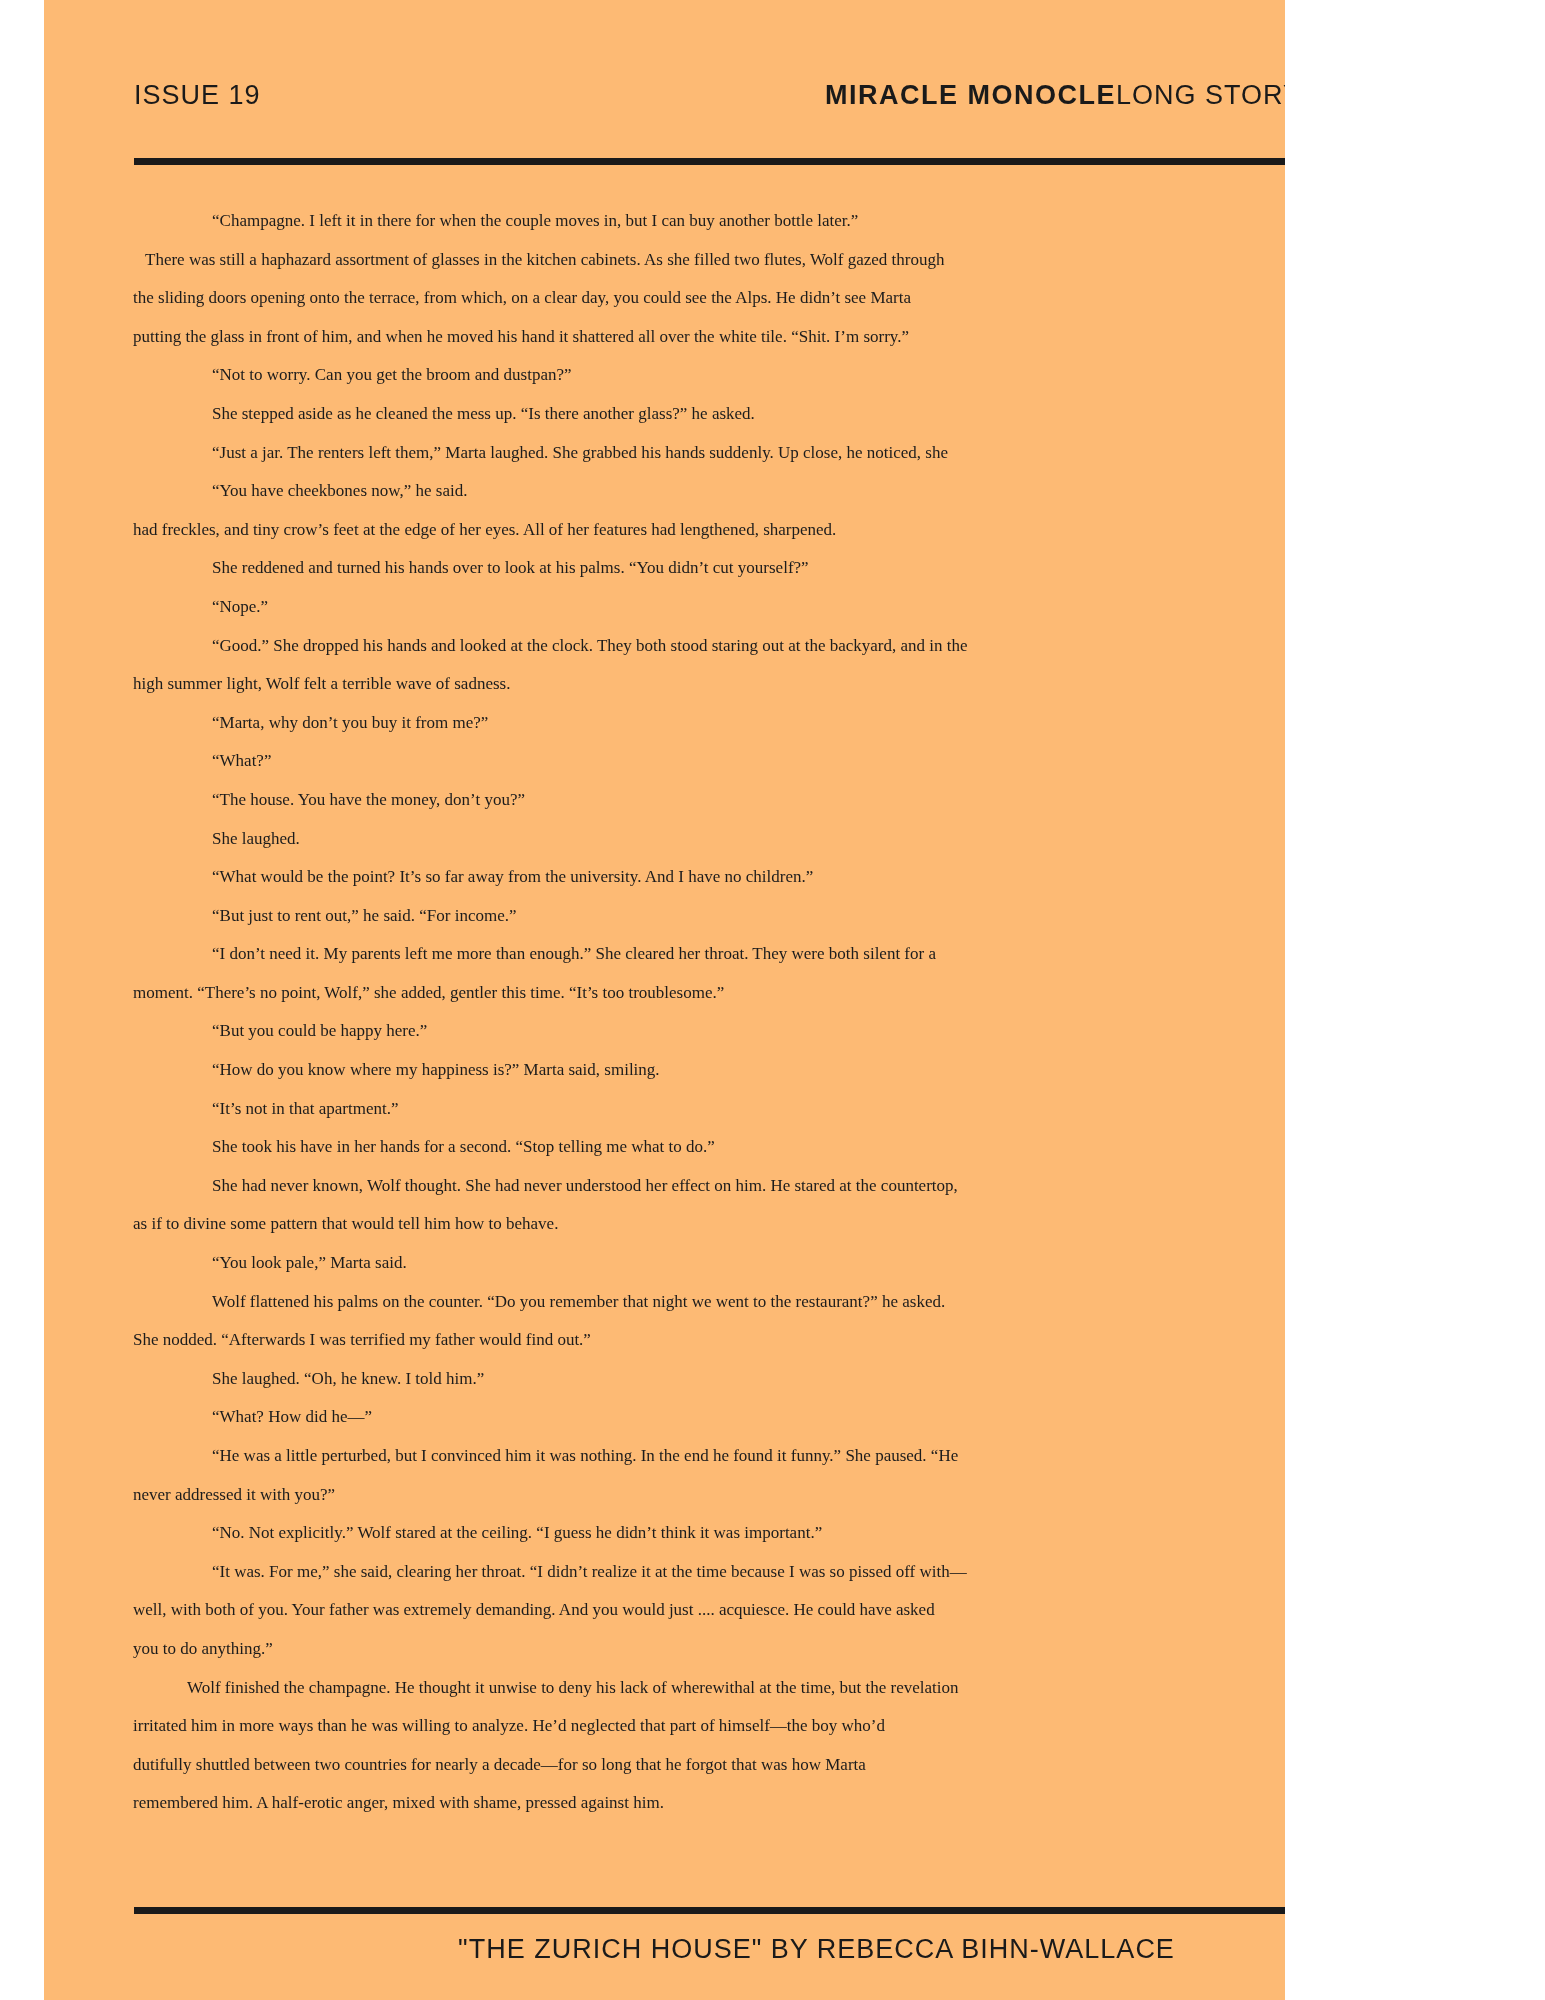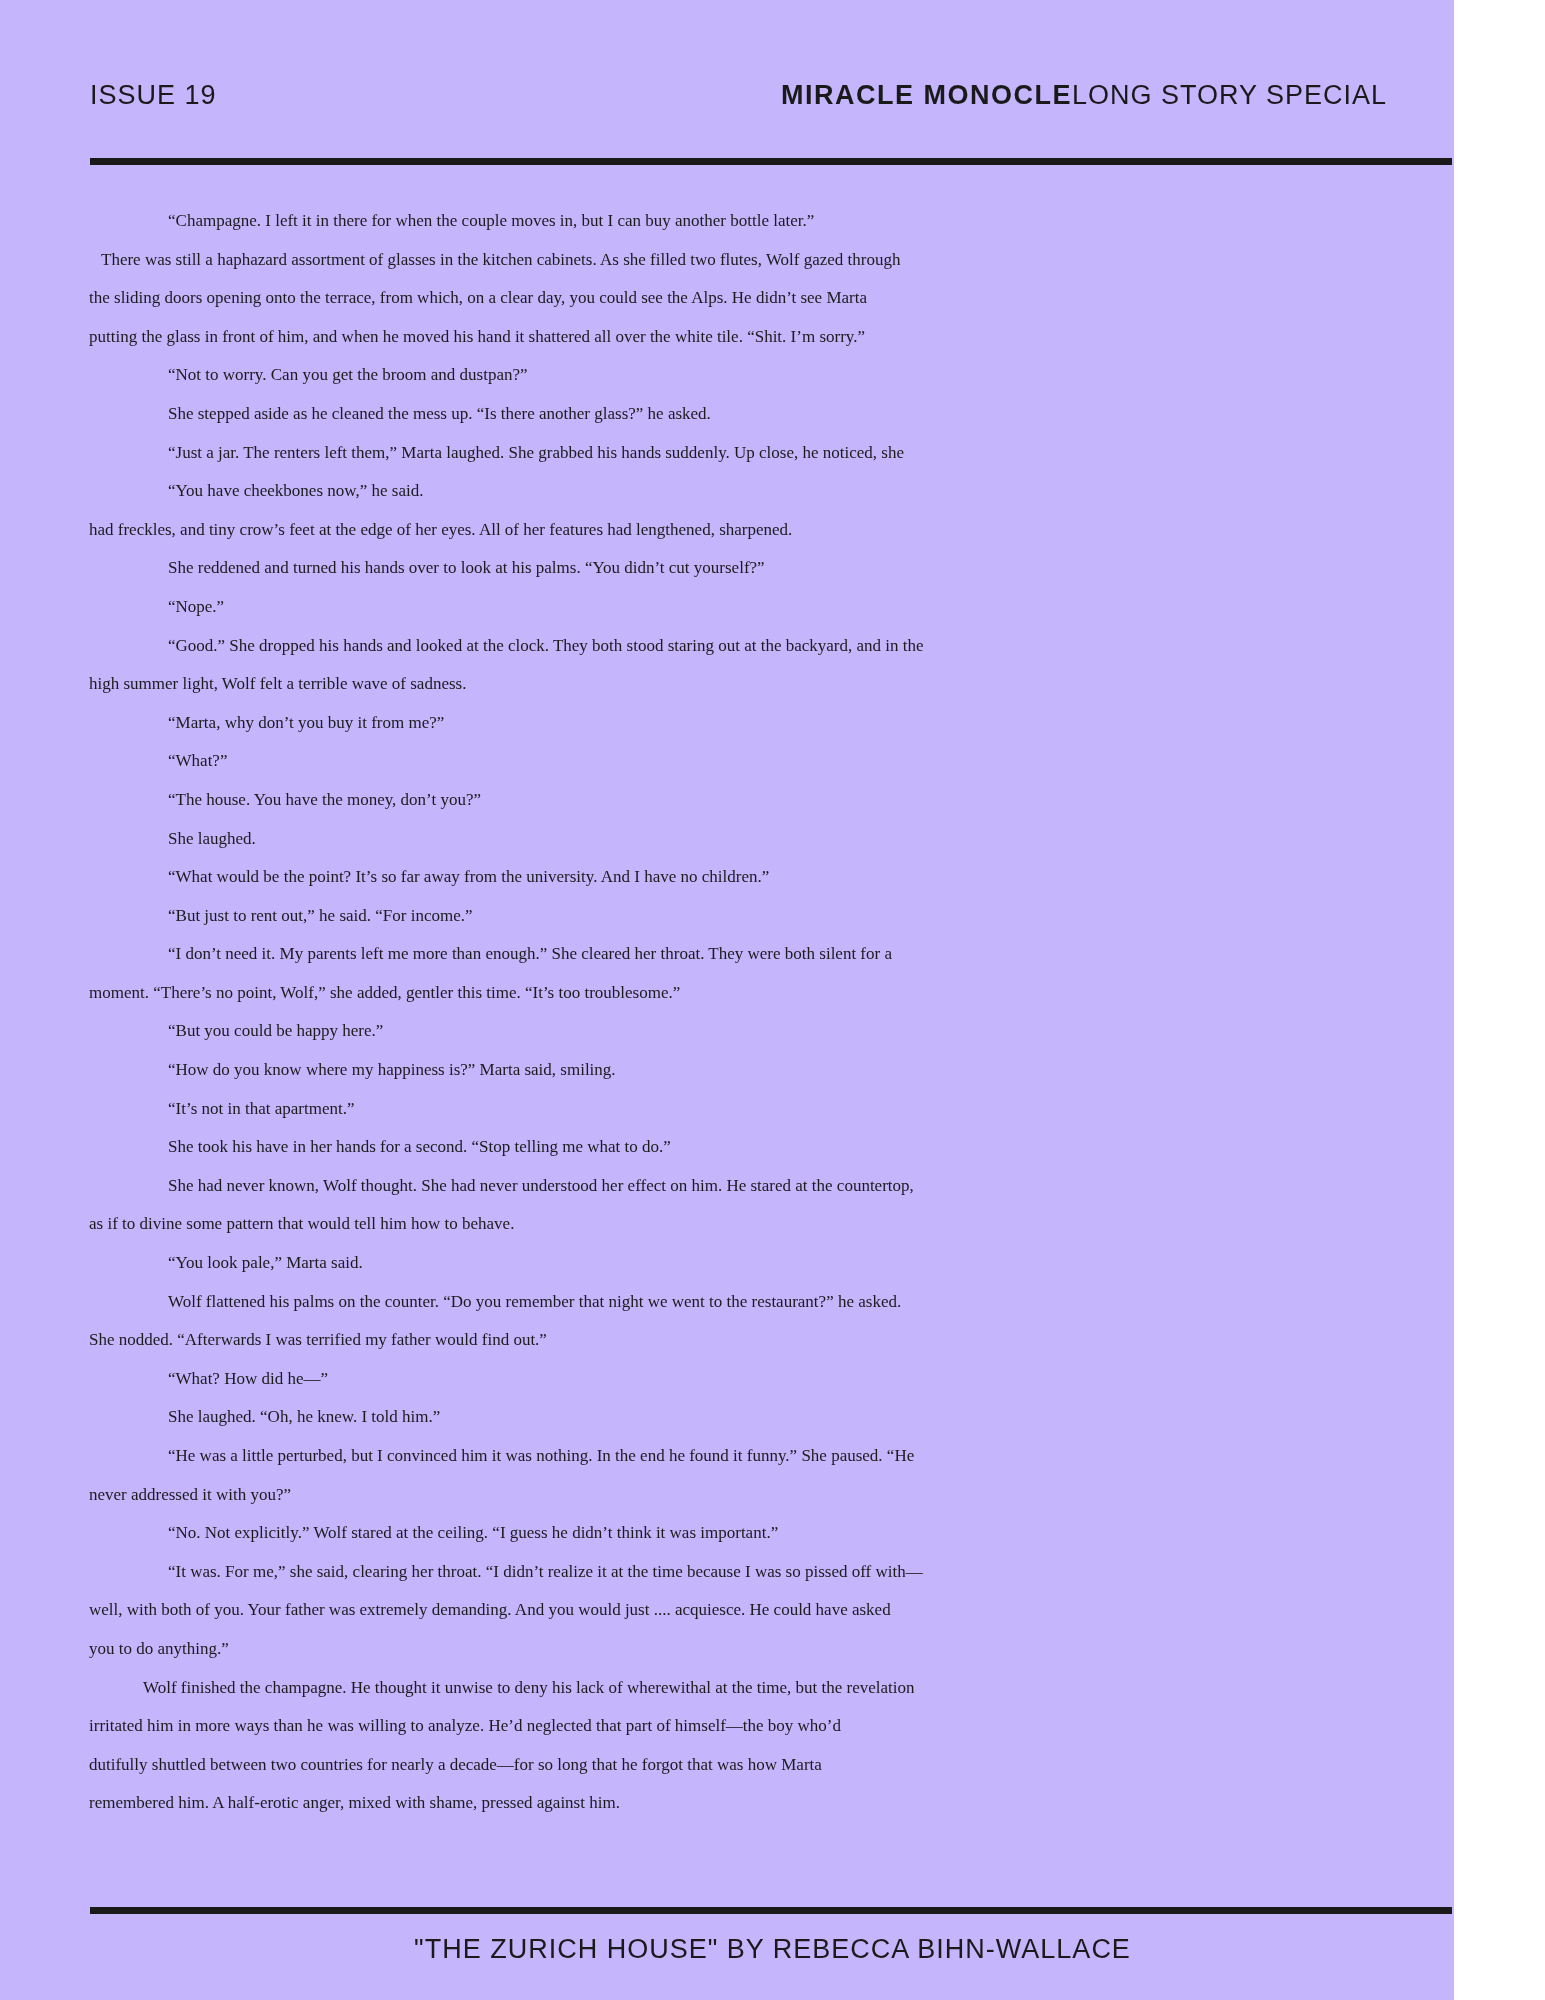--- a/index.html
+++ b/index.html
@@ -2,25 +2,26 @@
 <html><head>
 <meta charset="utf-8">
 <style>
   html, body {
     margin: 0;
     padding: 0;
     background: #ffffff;
   }
   .page {
     position: relative;
-    width: 1454px;
+    width: 1241px;
     height: 2000px;
-    background: #c4b5fd;
+    background: #fdba74;
     overflow: hidden;
     color: #1a1a1a;
+    margin-left: 44px;
   }
   
   .header {
     position: absolute;
     top: 80px;
     left: 90px;
     width: 1362px;
     display: flex;
     justify-content: space-between;
     align-items: baseline;
@@ -112,22 +113,22 @@
       <div class="line indent-none">moment. “There’s no point, Wolf,” she added, gentler this time. “It’s too troublesome.”</div>
       <div class="line indent-full">“But you could be happy here.”</div>
       <div class="line indent-full">“How do you know where my happiness is?” Marta said, smiling.</div>
       <div class="line indent-full">“It’s not in that apartment.”</div>
       <div class="line indent-full">She took his have in her hands for a second. “Stop telling me what to do.”</div>
       <div class="line indent-full">She had never known, Wolf thought. She had never understood her effect on him. He stared at the countertop,</div>
       <div class="line indent-none">as if to divine some pattern that would tell him how to behave.</div>
       <div class="line indent-full">“You look pale,” Marta said.</div>
       <div class="line indent-full">Wolf flattened his palms on the counter. “Do you remember that night we went to the restaurant?” he asked.</div>
       <div class="line indent-none">She nodded. “Afterwards I was terrified my father would find out.”</div>
+      <div class="line indent-full">She laughed. “Oh, he knew. I told him.”</div>
       <div class="line indent-full">“What? How did he—”</div>
-      <div class="line indent-full">She laughed. “Oh, he knew. I told him.”</div>
       <div class="line indent-full">“He was a little perturbed, but I convinced him it was nothing. In the end he found it funny.” She paused. “He</div>
       <div class="line indent-none">never addressed it with you?”</div>
       <div class="line indent-full">“No. Not explicitly.” Wolf stared at the ceiling. “I guess he didn’t think it was important.”</div>
       <div class="line indent-full">“It was. For me,” she said, clearing her throat. “I didn’t realize it at the time because I was so pissed off with—</div>
       <div class="line indent-none">well, with both of you. Your father was extremely demanding. And you would just .... acquiesce. He could have asked</div>
       <div class="line indent-none">you to do anything.”</div>
       <div class="line indent-mid">Wolf finished the champagne. He thought it unwise to deny his lack of wherewithal at the time, but the revelation</div>
       <div class="line indent-none">irritated him in more ways than he was willing to analyze. He’d neglected that part of himself—the boy who’d</div>
       <div class="line indent-none">dutifully shuttled between two countries for nearly a decade—for so long that he forgot that was how Marta</div>
       <div class="line indent-none">remembered him. A half-erotic anger, mixed with shame, pressed against him.</div>

